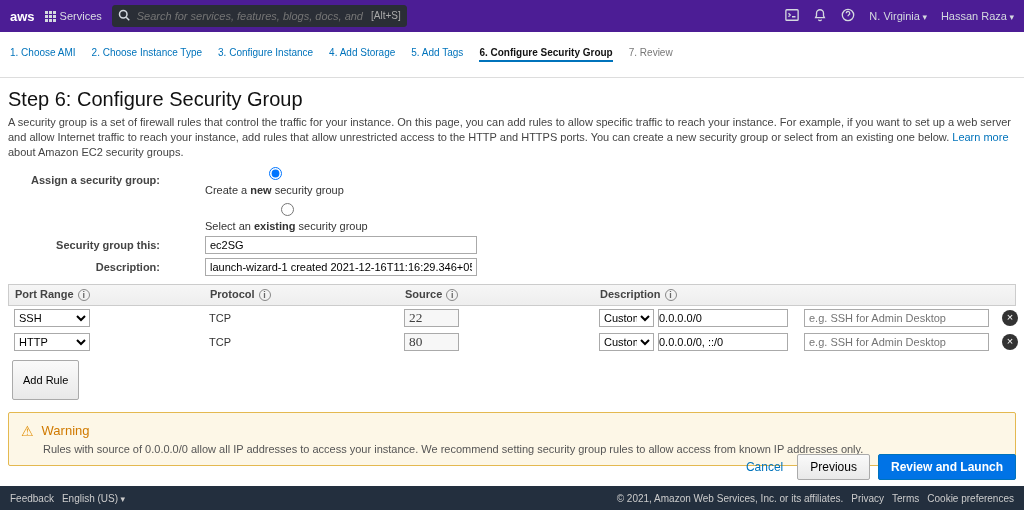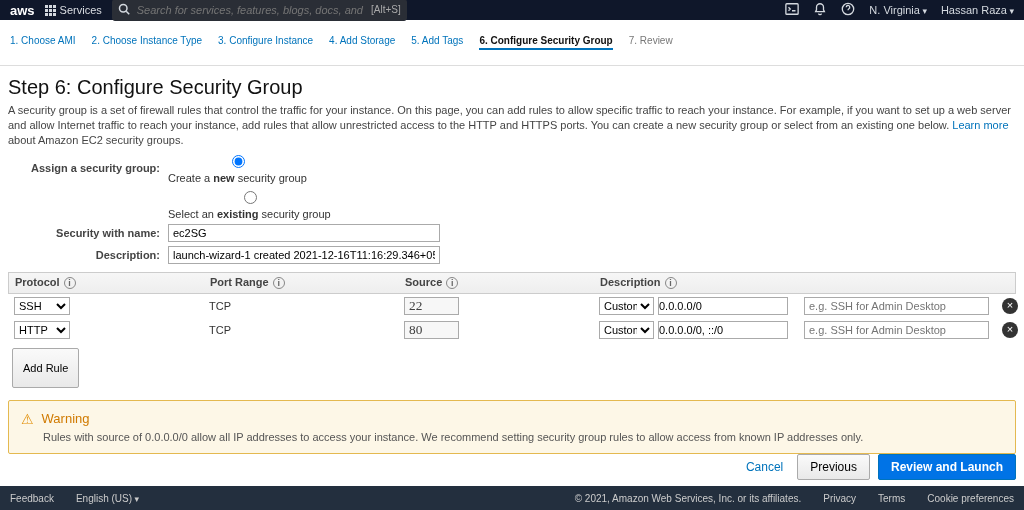--- a/index.html
+++ b/index.html
@@ -1,19 +1,19 @@
 <!DOCTYPE html>
 <html><head>
 <meta charset="utf-8">
 <style>
   * { box-sizing: border-box; }
   html, body { margin:0; padding:0; font-family: Arial, Helvetica, sans-serif; font-size:11px; color:#111; background:#fff; height:510px; width:1024px; overflow:hidden; }
   a { text-decoration:none; }
   
-  .topbar { background:#0f172a; color:#d4d9df; height:20px; display:flex; align-items:center; padding:0 10px; gap:10px; }
+  .topbar { background:#4c1d95; color:#d4d9df; height:32px; display:flex; align-items:center; padding:0 10px; gap:10px; }
   .topbar .logo { font-weight:bold; color:#fff; font-size:13px; }
   .topbar .services { display:flex; align-items:center; gap:4px; color:#dbdee3; }
   .grid { display:inline-grid; grid-template-columns:repeat(3,3px); grid-template-rows:repeat(3,3px); gap:1px; }
   .grid span { background:#d4d9df; width:3px; height:3px; }
   .search-wrap { position:relative; flex:0 0 295px; }
   .search-wrap input { width:100%; background:#2a2e36; border:1px solid #2a2e36; color:#d4d9df; height:22px; padding:2px 40px 2px 24px; font-size:11px; font-style:italic; border-radius:3px; }
   .mag { position:absolute; left:6px; top:4px; color:#d4d9df; font-size:12px; }
   .short { position:absolute; right:6px; top:5px; color:#aaa; font-size:10px; }
   .topbar .spacer { flex:1; }
   .top-icons { display:flex; gap:14px; align-items:center; color:#d4d9df; }
@@ -26,32 +26,32 @@
   .steps a.active { color:#111; font-weight:bold; border-bottom:2px solid #0073bb; padding-bottom:2px; }
   .steps a.grey { color:#777; }
 
   
   .content { padding:6px 8px 0 8px; }
   h1 { font-size:20px; font-weight:300; margin:4px 0; color:#111; }
   .desc { font-size:11px; color:#444; line-height:1.35; margin-bottom:0; }
   .desc a { color:#0073bb; }
 
   .fields { margin:4px 0 8px 0; }
-  .field-row { display:flex; align-items:center; margin:4px 0; }
+  .field-row { display:flex; align-items:center; margin:4px 0;gap:37px; }
   .field-label { width:160px; text-align:right; padding-right:8px; font-weight:bold; color:#444; font-size:11px; }
   .field-body { display:flex; align-items:center; gap:6px; }
   .field-body label { display:flex; gap:4px; align-items:center; color:#333; font-size:11px;flex-direction:column; }
   .text-input { width:272px; height:18px; border:1px solid #aaa; padding:1px 4px; font-size:11px; }
 
   
   .rules-head { display:grid; grid-template-columns:195px 195px 195px 205px 198px 26px; align-items:center; background:linear-gradient(#f6f6f6,#eee); border:1px solid #ccc; height:22px; font-weight:bold; color:#444; padding-left:6px; }
   .info-c { display:inline-block; width:12px; height:12px; border:1px solid #888; border-radius:50%; font-size:9px; text-align:center; line-height:11px; color:#666; margin-left:4px; }
   .rules-body { }
   .rule-row { display:grid; grid-template-columns:195px 195px 195px 205px 198px 26px; align-items:center; padding:3px 0 3px 6px; }
-  .rule-row select { width:56px; height:18px; border:1px solid #aaa; font-size:11px; background:#fff; }
+  .rule-row select { width:76px; height:18px; border:1px solid #aaa; font-size:11px; background:#fff; }
   .rule-row .proto { font-size:11px; color:#333; }
   .rule-row .port { width:55px; height:18px; border:1px solid #aaa; padding:0 4px; background:#f7f7f7; color:#404040;font-family:Liberation Serif, serif; }
   .rule-row .src { display:flex; gap:4px; }
   .rule-row .src select { width:55px; }
   .rule-row .src input { width:130px; height:18px; border:1px solid #aaa; padding:0 0; font-size:11px; }
   .rule-row .descr input { width:185px; height:18px; border:1px solid #aaa; padding:0 4px; font-size:11px; }
   .remove { width:16px; height:16px; background:#333; color:#fff; border-radius:50%; text-align:center; line-height:15px; font-size:11px; cursor:pointer; }
 
   .add-rule { margin:6px 0 10px 4px; border:1px solid #aaa; background:linear-gradient(#fafafa,#e9e9e9); padding:13px 10px; font-size:11px; cursor:pointer; border-radius:2px; }
 
@@ -60,21 +60,21 @@
   .warn-tri { color:#e08c00; font-size:14px; }
   .warn-title { color:#d07a00; font-size:13px; }
   .warn-body { color:#555; font-size:11px; margin-top:4px; margin-left:22px; }
 
   
   .action-bar { position:absolute; right:8px; bottom:30px; display:flex; gap:8px; align-items:center; }
   .btn-link { color:#0073bb; background:none; border:none; cursor:pointer; font-size:12px; }
   .btn-grey { border:1px solid #aaa; background:linear-gradient(#fafafa,#e9e9e9); padding:5px 12px; font-size:12px; cursor:pointer; border-radius:2px; }
   .btn-primary { border:1px solid #0073bb; background:#0073e6; color:#fff; padding:5px 12px; font-size:12px; font-weight:bold; cursor:pointer; border-radius:2px; }
 
-  .footer { position:absolute; left:0; bottom:0; width:100%; height:20px; background:#232f3e; color:#ccc; font-size:10px; display:flex; align-items:center; padding:12px 10px; gap:22px; }
+  .footer { position:absolute; left:0; bottom:0; width:100%; height:20px; background:#232f3e; color:#ccc; font-size:10px; display:flex; align-items:center; padding:12px 10px; gap:8px; }
   .footer .fill { flex:1; }
   .footer span { cursor:pointer; }
 </style>
 </head>
 <body>
 
 <div class="topbar">
   <div class="logo">aws</div>
   <div class="services">
     <span class="grid">
@@ -153,37 +153,37 @@
     <div class="field-row">
       <div class="field-label"></div>
       <div class="field-body">
         <label>
           <input type="radio" name="sg" style="">
           <span><span>Select an </span><b>existing</b><span> security group</span></span>
         </label>
       </div>
     </div>
     <div class="field-row">
-      <div class="field-label">Security with name:</div>
+      <div class="field-label">Security group this:</div>
       <div class="field-body">
           <input class="text-input" value="ec2SG" style="">
         </div>
     </div>
     <div class="field-row">
       <div class="field-label">Description:</div>
       <div class="field-body">
           <input class="text-input" value="launch-wizard-1 created 2021-12-16T11:16:29.346+05:00" style="">
         </div>
     </div>
   </div>
 
   
   <div class="rules-head">
+    <div><span>Port Range</span><span class="info-c">i</span></div>
     <div><span>Protocol</span><span class="info-c">i</span></div>
-    <div><span>Port Range</span><span class="info-c">i</span></div>
     <div><span>Source</span><span class="info-c">i</span></div>
     <div><span>Description</span><span class="info-c">i</span></div>
     <div></div>
   </div>
   <div class="rules-body" id="rules-body">
       <div class="rule-row">
         <div><select><option>SSH</option></select></div>
         <div class="proto">TCP</div>
         <div><input class="port" value="22" readonly="" style=""></div>
         <div class="src">

